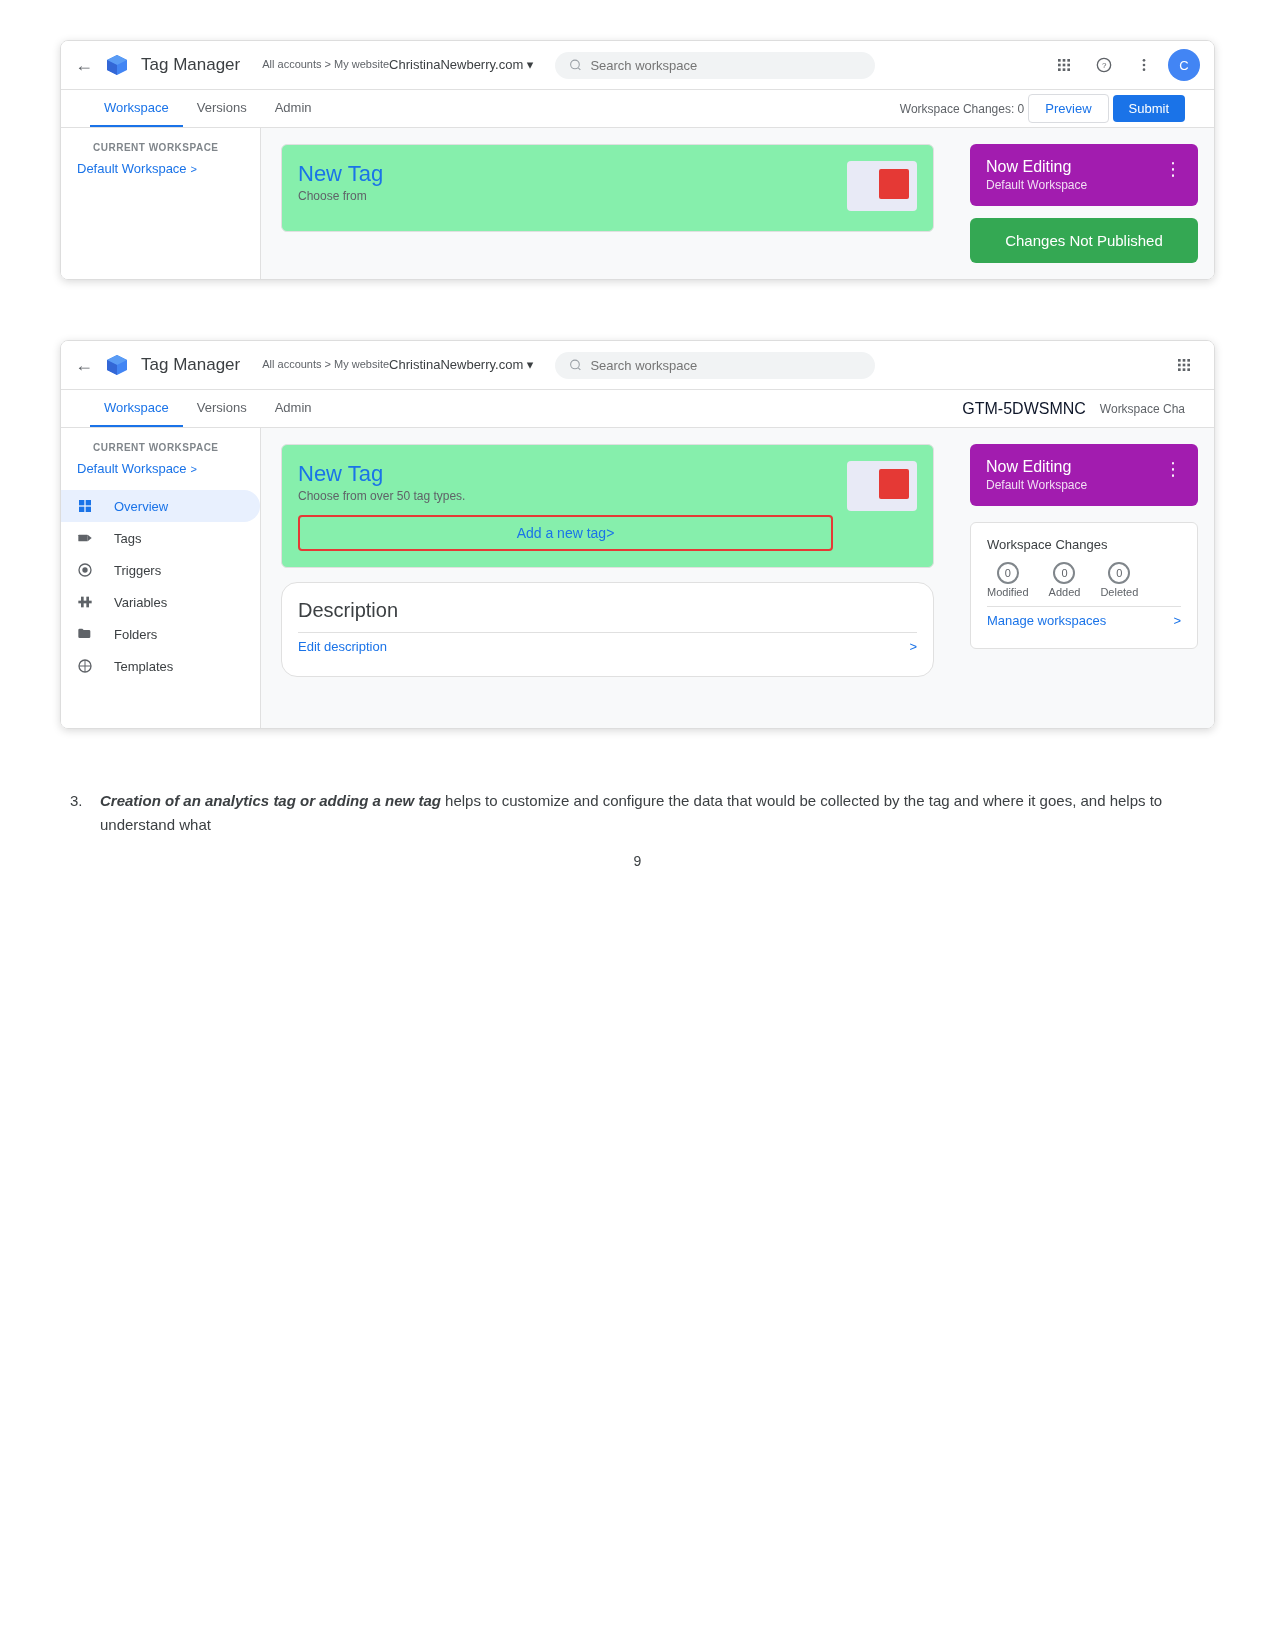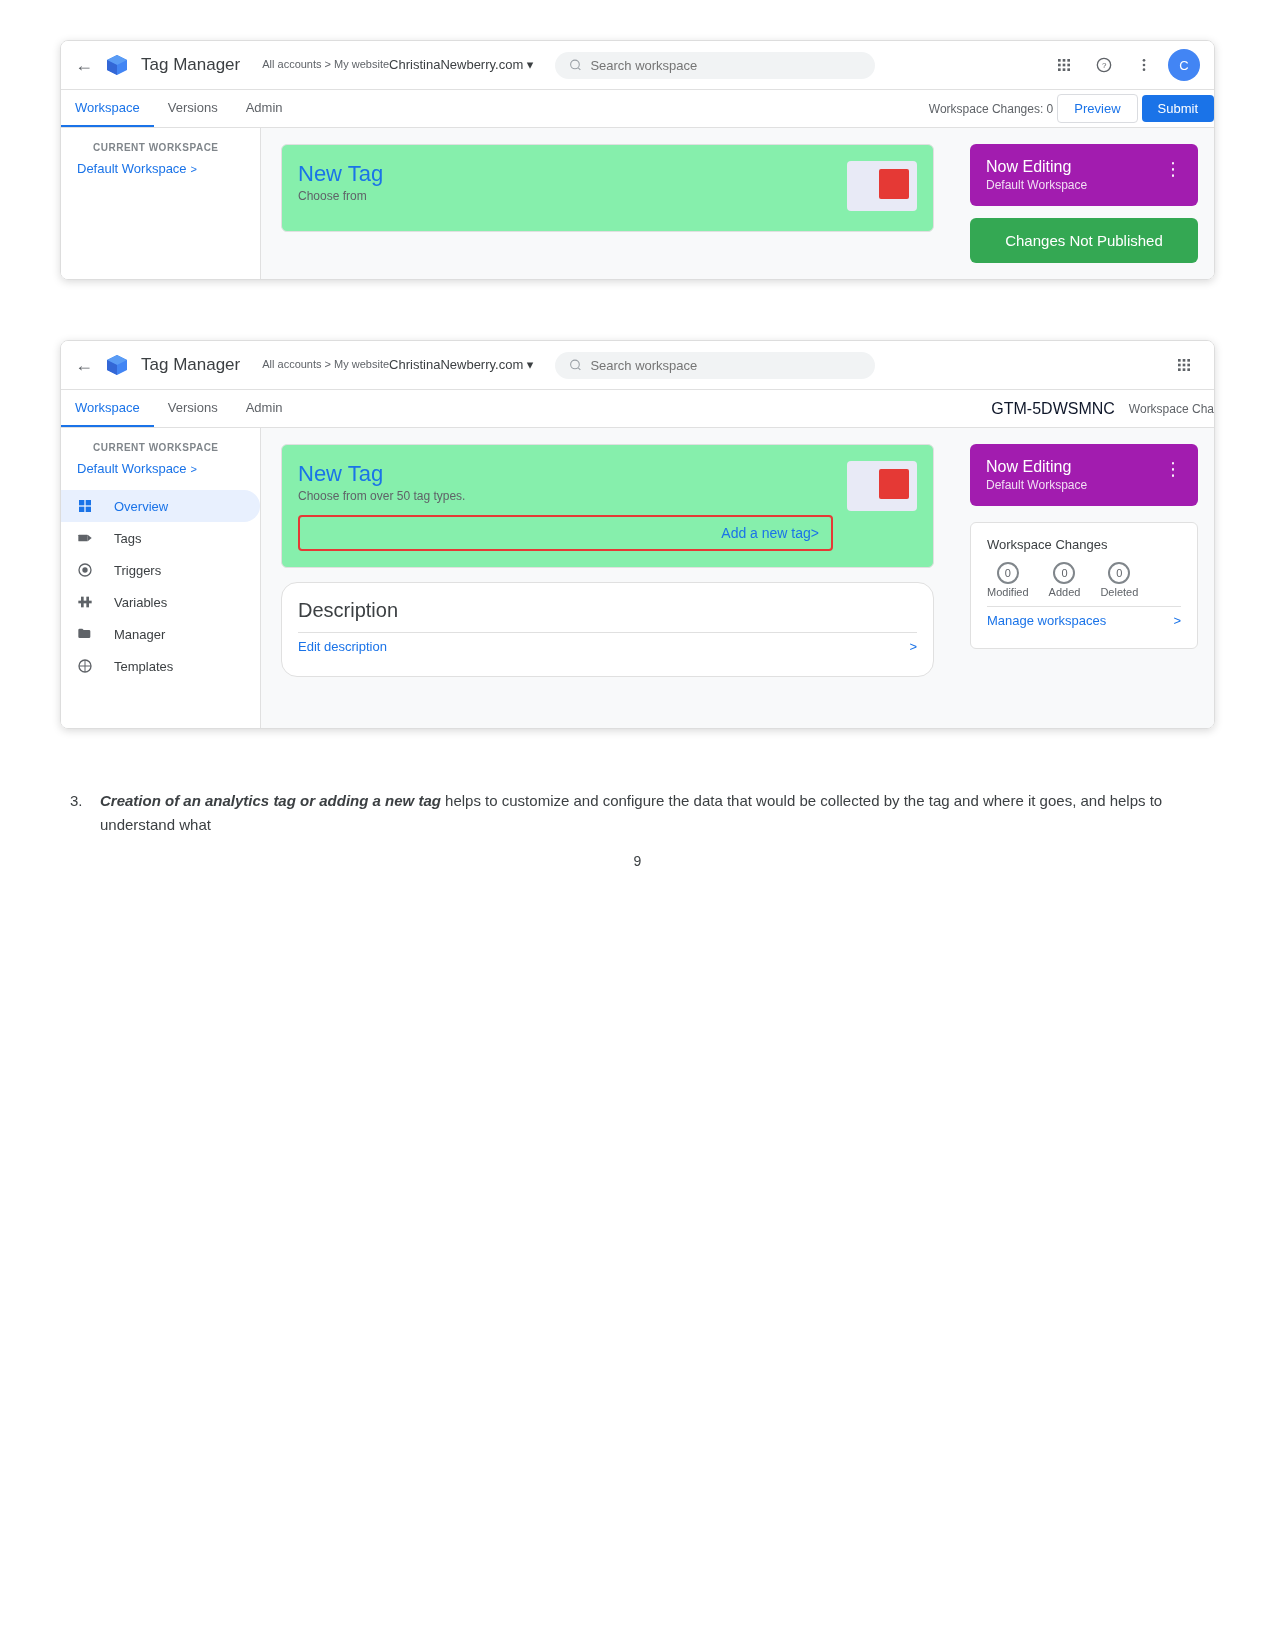--- a/index.html
+++ b/index.html
@@ -110,21 +110,21 @@
       font-size: 13px;
       font-weight: 500;
     }
 
     
     .sub-nav {
       display: flex;
       align-items: center;
       background: #fff;
       border-bottom: 1px solid #e0e0e0;
-      padding: 0 0;
+      padding: 0 29px;
       gap: 0;
     }
     .sub-nav-item {
       padding: 10px 14px;
       font-size: 13px;
       cursor: pointer;
       color: #5f6368;
       border-bottom: 2px solid transparent;
     }
     .sub-nav-item.active {
@@ -235,22 +235,22 @@
       margin-bottom: 2px;
     }
     .new-tag-sub {
       font-size: 12px;
       color: #5f6368;
       margin-bottom: 12px;
     }
     .add-new-tag-row {
       display: flex;
       align-items: center;
-      justify-content: flex-end;
-      padding: 8px 12px;
+      justify-content: center;
+      padding: 8px 20px;
       border: 2px solid #e53935;
       border-radius: 4px;
       cursor: pointer;
       color: #1a73e8;
       font-size: 14px;
       font-weight: 500;
     }
 
     
     .right-panel {
@@ -627,21 +627,21 @@
             </svg>
         </span>
         <span>Variables</span>
       </div>
       <div class="sidebar-nav-item">
         <span class="sidebar-icon">
           <svg width="16" height="16" viewBox="0 0 24 24">
               <path d="M2 6a2 2 0 012-2h4l2 2h8a2 2 0 012 2v8a2 2 0 01-2 2H4a2 2 0 01-2-2V6z" fill="#5f6368"></path>
             </svg>
         </span>
-        <span>Manager</span>
+        <span>Folders</span>
       </div>
       <div class="sidebar-nav-item">
         <span class="sidebar-icon">
           <svg width="16" height="16" viewBox="0 0 24 24">
               <circle cx="12" cy="12" r="9" stroke="#5f6368" stroke-width="2" fill="none"></circle>
               <path d="M12 3v18M3 12h18" stroke="#5f6368" stroke-width="1.5"></path>
             </svg>
         </span>
         <span>Templates</span>
       </div>

